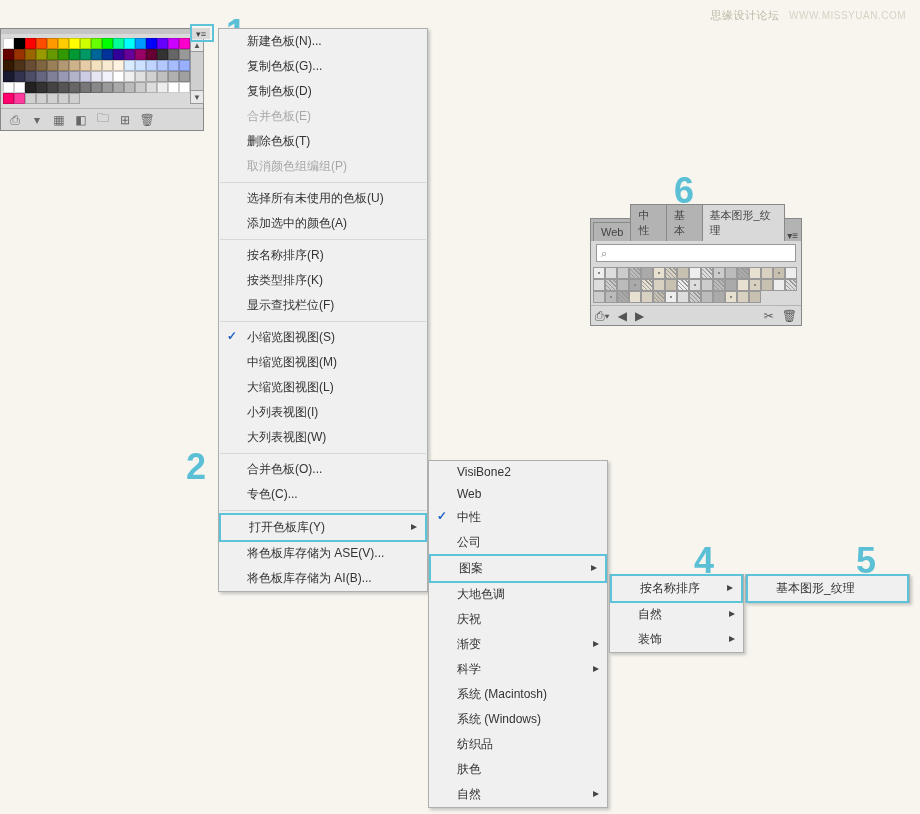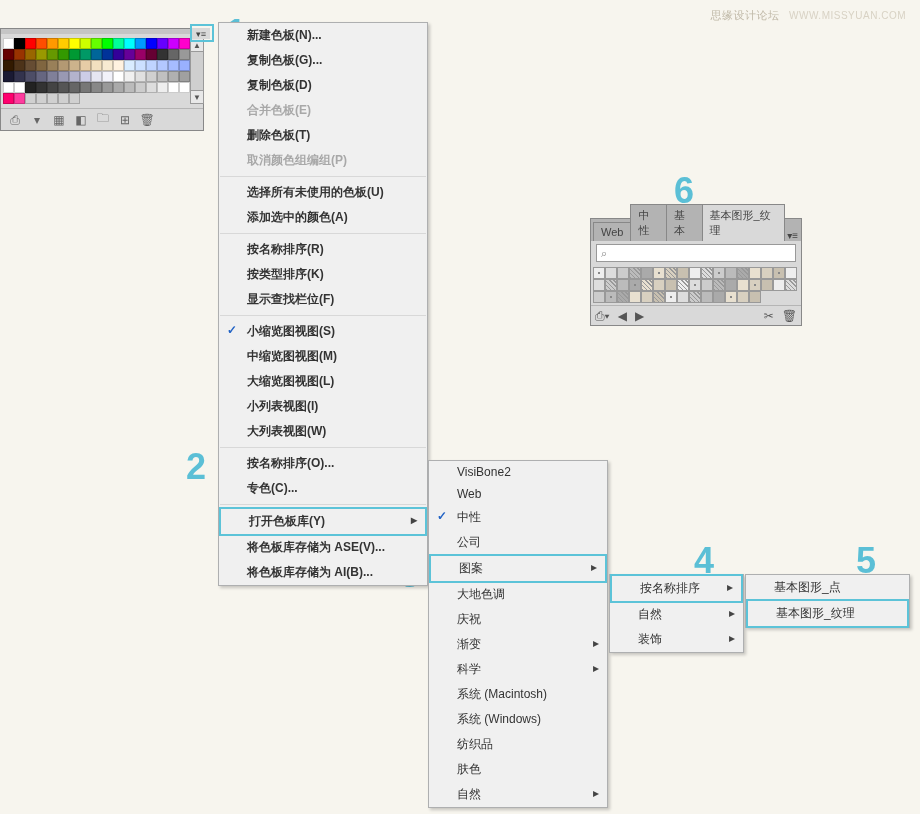--- a/index.html
+++ b/index.html
@@ -127,21 +127,21 @@
     .n5 { top: 540px; left: 856px; }
     .n6 { top: 170px; left: 674px; }
 
     
     .menu {
       position: absolute;
       background: #f0f0f0;
       border: 1px solid #aeafb0;
       box-shadow: 2px 2px 3px rgba(0,0,0,0.2);
     }
-    .m1 { top: 22px; left: 218px; width: 210px; font-weight: bold; }
+    .m1 { top: 28px; left: 218px; width: 210px; }
     .m2 { top: 460px; left: 428px; width: 180px; }
     .m3 { top: 574px; left: 609px; width: 135px; }
     .m4 { top: 574px; left: 745px; width: 165px; }
 
     .menu-item {
       padding: 4px 22px 4px 28px;
       color: #333;
       cursor: default;
       position: relative;
       white-space: nowrap;
@@ -402,21 +402,21 @@
     <div class="menu-item">按名称排序(R)</div>
     <div class="menu-item">按类型排序(K)</div>
     <div class="menu-item">显示查找栏位(F)</div>
     <div class="menu-sep"></div>
     <div class="menu-item menu-check">小缩览图视图(S)</div>
     <div class="menu-item">中缩览图视图(M)</div>
     <div class="menu-item">大缩览图视图(L)</div>
     <div class="menu-item">小列表视图(I)</div>
     <div class="menu-item">大列表视图(W)</div>
     <div class="menu-sep"></div>
-    <div class="menu-item">按名称排序(O)...</div>
+    <div class="menu-item">合并色板(O)...</div>
     <div class="menu-item">专色(C)...</div>
     <div class="menu-sep"></div>
     <div class="menu-item menu-arrow menu-highlight">打开色板库(Y)</div>
     <div class="menu-item">将色板库存储为 ASE(V)...</div>
     <div class="menu-item">将色板库存储为 AI(B)...</div>
   </div>
 
 <div class="menu m2" id="menu2">
     <div class="menu-item">VisiBone2</div>
     <div class="menu-item">Web</div>
@@ -434,21 +434,20 @@
     <div class="menu-item menu-arrow">自然</div>
   </div>
 
 <div class="menu m3" id="menu3">
     <div class="menu-item menu-arrow menu-highlight">按名称排序</div>
     <div class="menu-item menu-arrow">自然</div>
     <div class="menu-item menu-arrow">装饰</div>
   </div>
 
 <div class="menu m4" id="menu4">
-    <div class="menu-item">基本图形_点</div>
     <div class="menu-item menu-highlight">基本图形_纹理</div>
   </div>
 
 <div class="pattern-panel">
   <div class="tabbar" id="tabbar">
   <div class="tab">Web</div>
       <div class="tab">中性</div>
       <div class="tab">基本</div>
       <div class="tab active">基本图形_纹理</div>
       <div class="tab-menu">▾≡</div>

